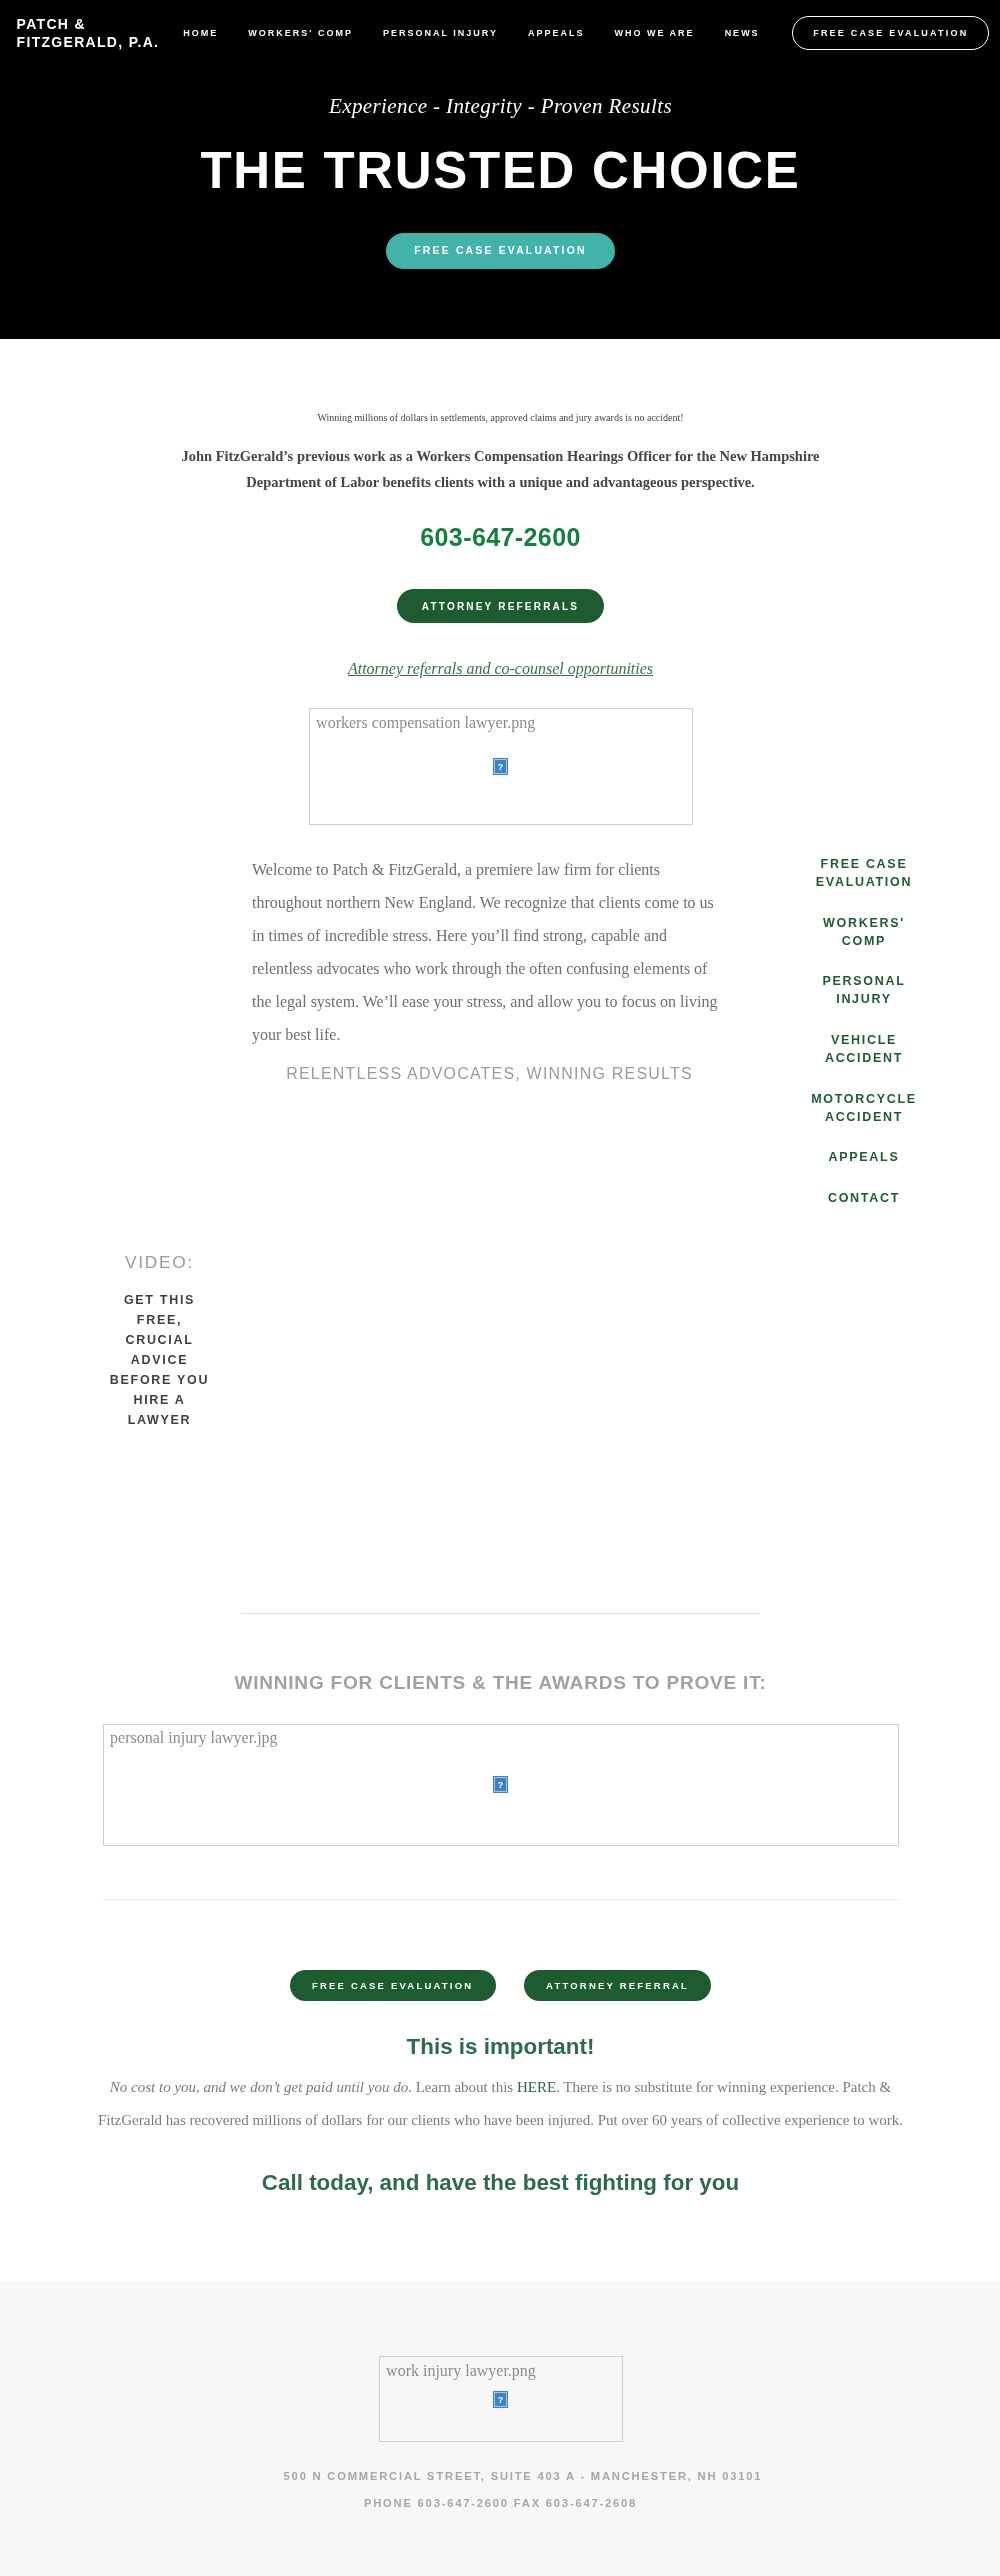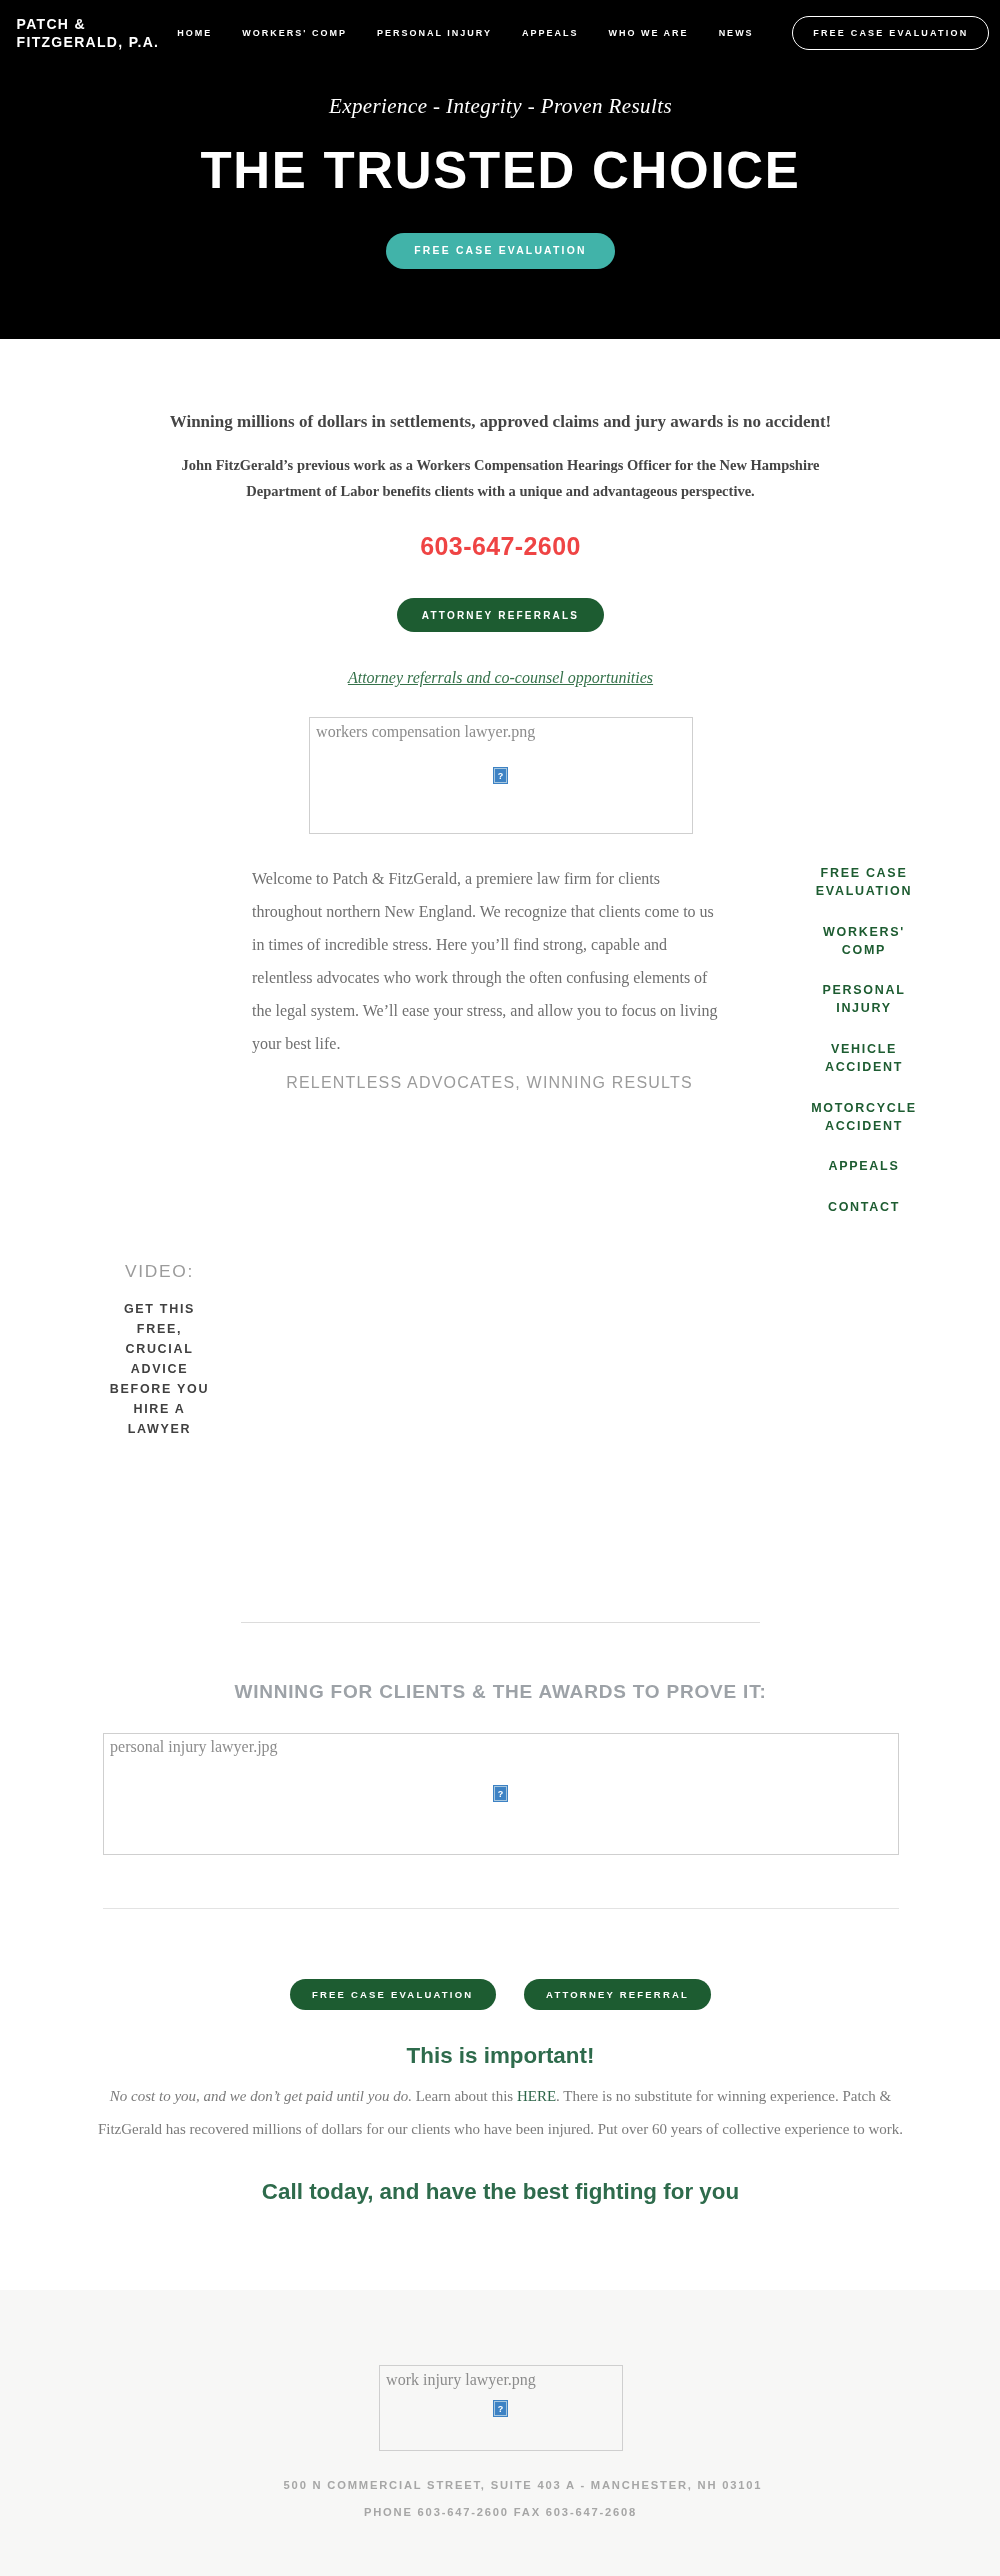--- a/index.html
+++ b/index.html
@@ -9,21 +9,21 @@
     font-family: "Liberation Sans", sans-serif;
     color: #333;
     overflow-x: hidden;
   }
   a { text-decoration: none; color: inherit; }
 
   
   .hero-wrap { background: #000; color: #fff; padding-bottom: 70px; }
   .topbar { display: flex; align-items: center; padding: 15px 11.6px 5px 16.6px; }
   .logo { font-size: 14px; font-weight: 600; letter-spacing: 1.3px; line-height: 1.3; color:#fff; }
-  .nav { display: flex; align-items: center; gap: 30px; margin-left: 18px; justify-content: space-between; }
+  .nav { display: flex; align-items: center; gap: 30px; margin-left: 24px; justify-content: space-between; }
   .nav a { font-size: 9px; font-weight: 600; letter-spacing: 2px; color: #fff; white-space: nowrap; }
   .pill-outline {
     margin-left: auto; border: 1.2px solid #fff; border-radius: 18px;
     padding: 10.8px 20px; font-size: 9px; font-weight: 600; letter-spacing: 2.2px;
     color: #fff; white-space: nowrap; cursor: pointer; background: transparent;
   }
   .hero { text-align: center; }
   .hero-tagline {
     margin-top: 38px; font-family: "Liberation Serif", serif; font-style: italic;
     font-size: 21px; letter-spacing: 0.4px; font-weight: 400;
@@ -31,25 +31,25 @@
   .hero-title { margin-top: 21.6px; font-size: 51px; font-weight: 700; letter-spacing: 1.7px; }
   .btn-teal {
     display: inline-block; margin-top: 33px; background: #41b3a9; color: #fff;
     border: none; border-radius: 20px; padding: 12.5px 28px;
     font-size: 10.4px; font-weight: 700; letter-spacing: 2.2px; cursor: pointer;
     font-family: "Liberation Sans", sans-serif;
   }
 
   
   .intro { text-align: center; font-family: "Liberation Serif", serif; color: #454545; }
-  .intro-line1 { margin: 73px auto 0; max-width: 747px; font-size: 17px; font-weight: 700; }
+  .intro-line1 { margin: 73px auto 0; max-width: 747px; font-size: 10px; font-weight: 400; }
   .intro-line2 { margin: 20px auto 0; max-width: 664px; font-size: 14.5px; font-weight: 700; line-height: 1.8; }
   .phone {
     margin-top: 28px; text-align: center; font-size: 25px; font-weight: 700;
-    color: #ef4444; letter-spacing: 0.4px;
+    color: #15803d; letter-spacing: 0.4px;
   }
   .center { text-align: center; }
   .btn-green {
     display: inline-block; background: #1d5c31; color: #fff; border: none;
     border-radius: 20px; padding: 11.6px 25px; font-size: 10px; font-weight: 700;
     letter-spacing: 2.2px; cursor: pointer; font-family: "Liberation Sans", sans-serif; margin-top: 9px;
   }
   .mt34 { margin-top: 28px; }
   .referral-link-row { margin-top: 37px; text-align: center; }
   .referral-link {

